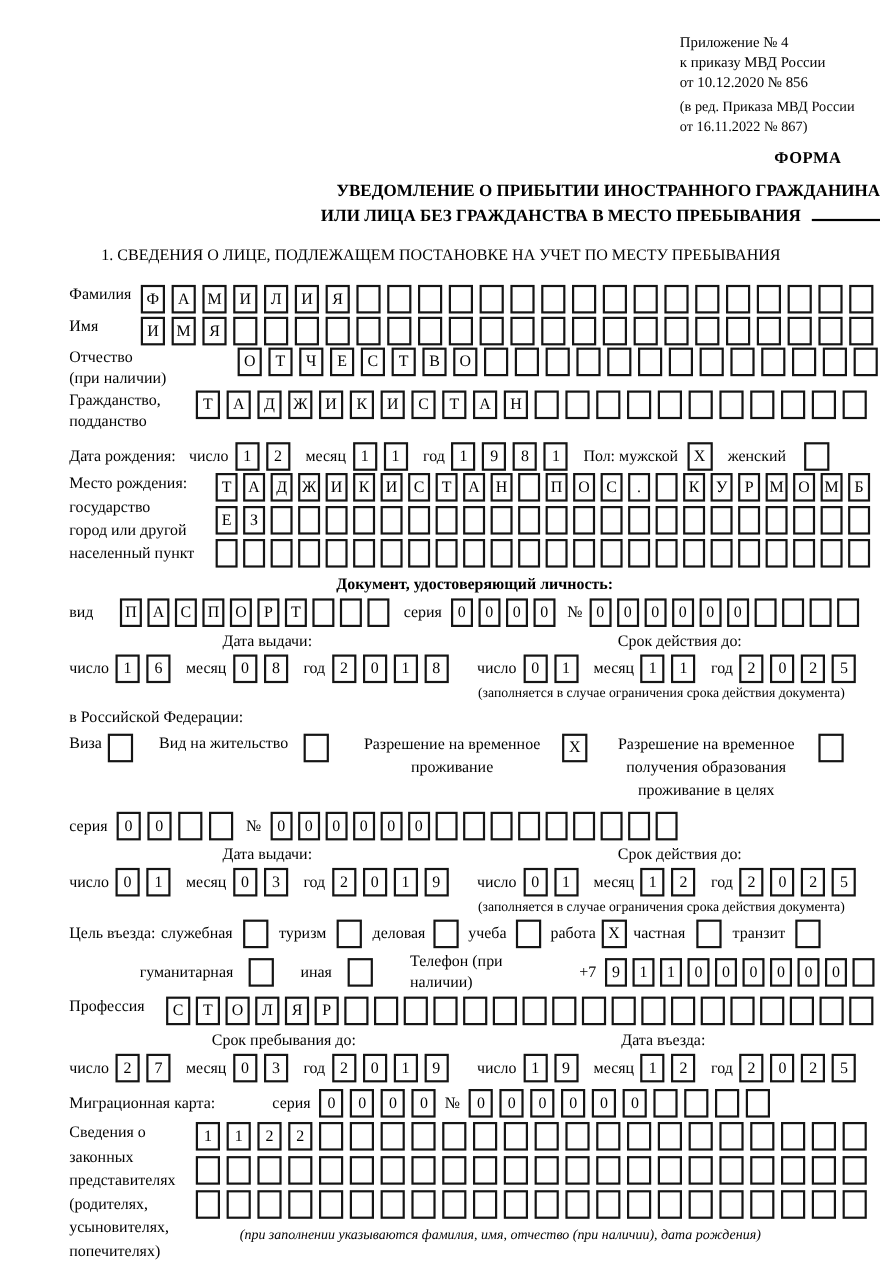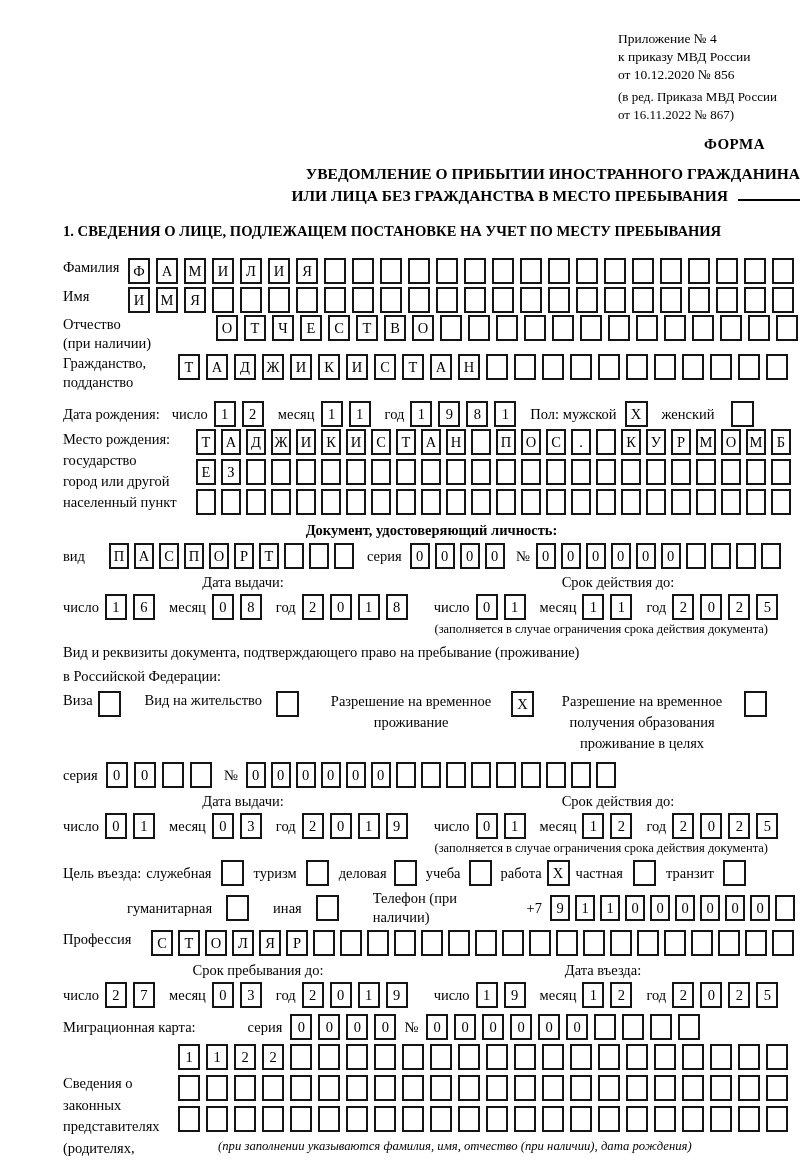--- a/index.html
+++ b/index.html
@@ -8,21 +8,21 @@
     font-family:"Liberation Serif","DejaVu Serif",serif;
     overflow:hidden;position:relative;
   }
   .page{width:800px;height:1163px;position:relative;}
   
   .hdr{margin:30px 0 0 618px;font-size:13.5px;line-height:18px;}
   .hdr .sub{margin-top:4px;font-size:13px;line-height:18px;}
   .forma{margin:12px 35px 0 0;text-align:right;font-weight:bold;font-size:15px;letter-spacing:.5px;}
   .title{margin-top:10px;text-align:right;font-weight:bold;font-size:15.5px;line-height:22px;}
   .blank{display:inline-block;width:62px;border-bottom:2px solid #000;height:14px;margin-left:10px;}
-  .sec{margin:16px 0 0 63px;font-weight:bold;font-size:14.6px;}
+  .sec{margin:16px 0 0 92px;font-weight:normal;font-size:14.6px;}
   
   .fr{display:flex;align-items:flex-start;margin-left:63px;}
   .lbl{font-size:14.5px;line-height:19px;}
   .lblcol{font-size:14.5px;line-height:21px;flex:0 0 auto;}
   .cells{display:inline-flex;flex:0 0 auto;}
   .cells .cell{margin-right:6px;}
   .c25 .cell{width:20px;margin-right:5px;}
   .g5 .cell{margin-right:5px;}
   .cell{
     flex:0 0 auto;box-sizing:border-box;width:22px;height:26px;
@@ -377,21 +377,20 @@
       <span class="cells">
           <span class="cell">2</span>
           <span class="cell">0</span>
           <span class="cell">2</span>
           <span class="cell">5</span>
         </span>
     </span>
   </div>
   <div class="note">(заполняется в случае ограничения срока действия документа)</div>
 
-  <div class="intro" style="margin-top:6px;">Вид и реквизиты документа, подтверждающего право на пребывание (проживание)</div>
   <div class="intro" style="margin-top:5px;">в Российской Федерации:</div>
 
   <div class="fr" style="margin-top:5px;">
     <span class="lbl">Виза</span>
     <span class="cb" style="margin-left:5px;"></span>
     <span class="lbl" style="margin-left:24px;">Вид на жительство</span>
     <span class="cb" style="margin-left:14px;"></span>
     <span class="ctr" style="margin-left:22px;width:180px;">
       <span style="display:block;">Разрешение на временное</span>
       <span style="display:block;">проживание</span>
@@ -612,21 +611,21 @@
         <span class="cell">0</span>
         <span class="cell"></span>
         <span class="cell"></span>
         <span class="cell"></span>
         <span class="cell"></span>
       </span>
   </div>
 
   <div class="fr" style="margin-top:4px;">
     <span class="lblcol" style="flex:0 0 115px;line-height:21.5px;">
-      <span style="display:block;margin-top:29px;">Сведения о</span>
+      <span style="display:block;">Сведения о</span>
       <span style="display:block;">законных</span>
       <span style="display:block;">представителях</span>
       <span style="display:block;">(родителях,</span>
       <span style="display:block;">усыновителях,</span>
       <span style="display:block;">попечителях)</span>
     </span>
     <span>
       <span class="cells" style="display:flex;margin-bottom:5px;">
           <span class="cell">1</span>
           <span class="cell">1</span>

